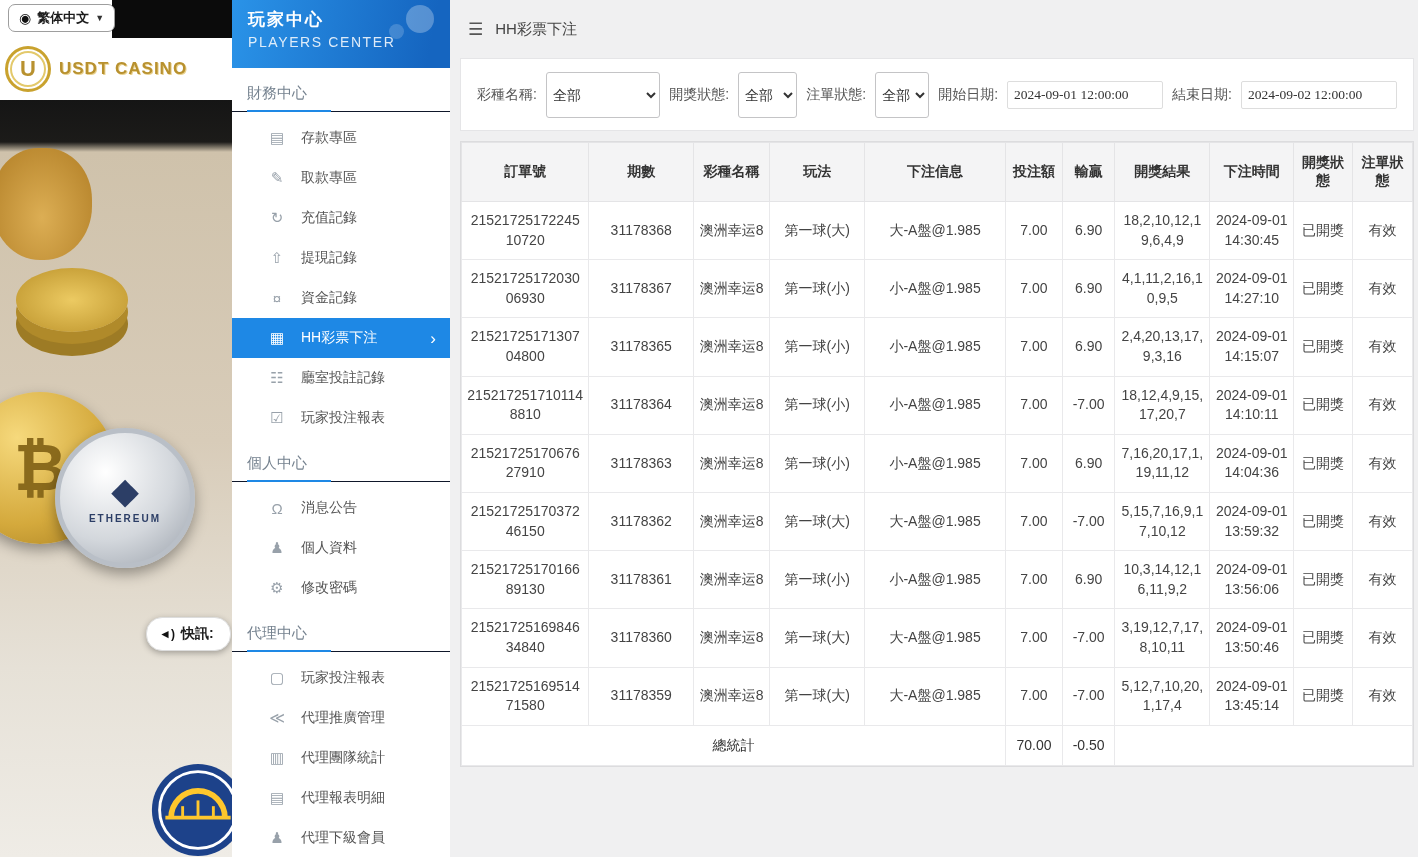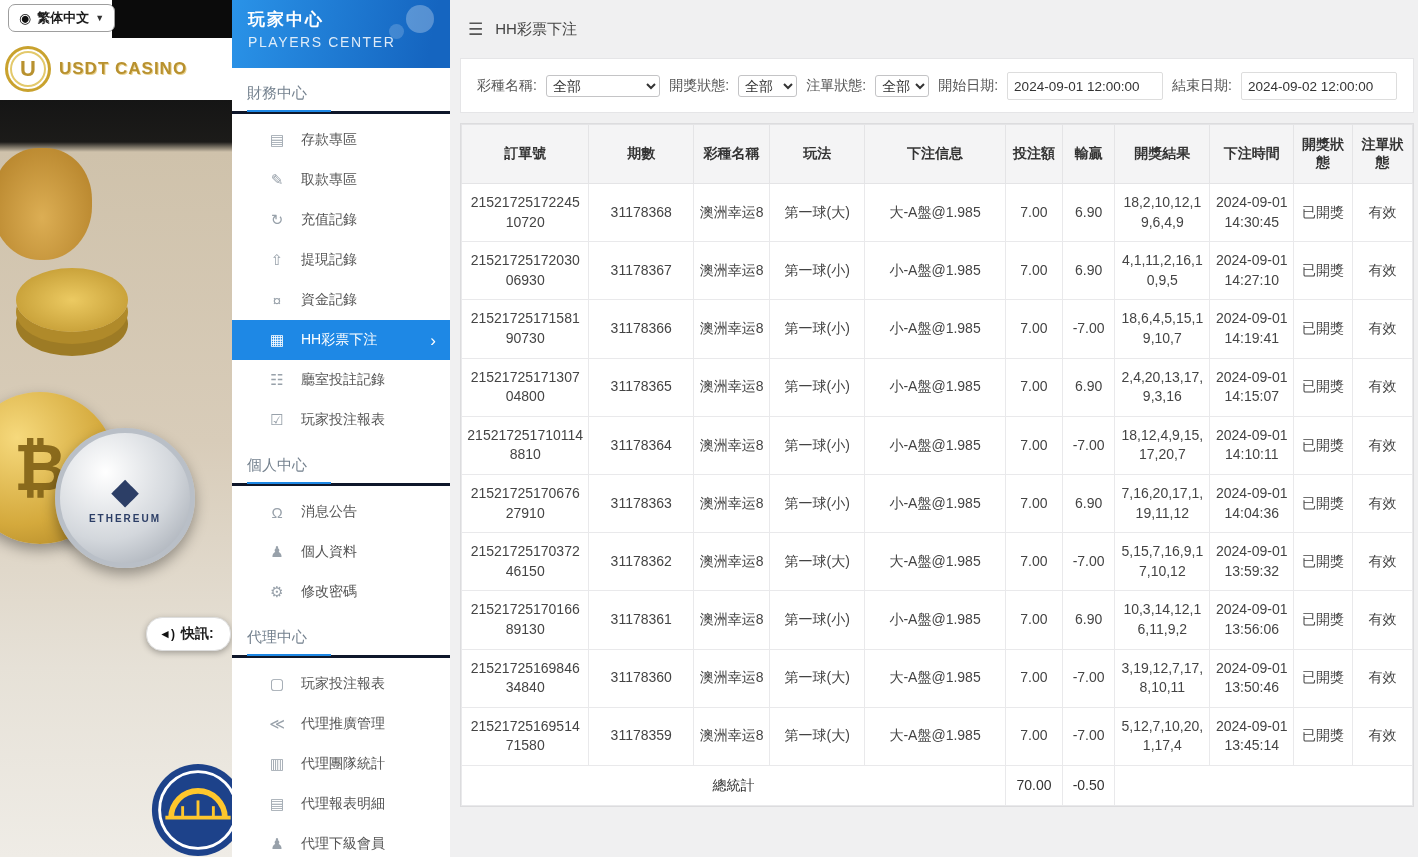--- a/index.html
+++ b/index.html
@@ -42,45 +42,45 @@
   .team-logo{position:absolute;left:150px;top:762px;width:96px;height:96px;z-index:4;cursor:pointer;}
 
   
   .sidebar{flex:0 0 218px;width:218px;background:#fff;overflow:hidden;position:relative;z-index:5;}
   .sb-header{height:44px;background:linear-gradient(100deg,#2a93e8 0%,#1565c0 90%);color:#fff;
     padding:8px 0 16px 16px;position:relative;overflow:hidden;}
   .sb-header::before{content:"";position:absolute;right:16px;top:5px;width:28px;height:28px;border-radius:50%;background:rgba(255,255,255,.28);}
   .sb-header::after{content:"";position:absolute;right:46px;top:24px;width:15px;height:15px;border-radius:50%;background:rgba(255,255,255,.18);}
   .sb-title{font-size:17px;font-weight:700;letter-spacing:2px;}
   .sb-sub{font-size:14px;letter-spacing:1.6px;opacity:.85;margin-top:3px;text-transform:uppercase;}
-  .section-head{margin:0 0 6px;padding:16px 0 0 15px;border-bottom:3px solid #0f172a;}
+  .section-head{margin:0 0 6px;padding:16px 0 0 15px;border-bottom:1px solid #0f172a;}
   .section-head span{display:inline-block;font-size:15px;color:#75828f;padding:0 24px 7px 0;
     border-bottom:2px solid #1e88e5;margin-bottom:-1px;}
   .menu-item{height:40px;display:flex;align-items:center;gap:15px;padding-left:36px;
     font-size:14px;color:#555;cursor:pointer;position:relative;}
   .mi-icon{width:18px;text-align:center;color:#98a1aa;font-size:15px;flex:0 0 18px;}
   .menu-item.active{background:#1e88e5;color:#fff;}
   .menu-item.active .mi-icon{color:#fff;}
   .mi-chevron{position:absolute;right:14px;font-size:17px;color:#fff;line-height:1;}
 
   
   .main{flex:1;min-width:0;display:flex;flex-direction:column;background:#f0f0f1;}
   .topbar{height:58px;display:flex;align-items:center;gap:12px;padding-left:18px;flex:0 0 58px;}
   .burger{font-size:17px;color:#555;cursor:pointer;}
   .page-title{font-size:15px;color:#444;}
   .filter-card{margin:0 4px 10px 10px;background:#fff;border:1px solid #e5e5e7;padding:13px 16px 12px;}
   .filter-row{display:flex;align-items:center;gap:9px;font-size:14px;color:#555;white-space:nowrap;}
   .filter-row label{flex:0 0 auto;}
-  .filter-row select{height:22px;border:1px solid #c4c4c6;border-radius:3px;background:#fff;
+  .filter-row select{height:46px;border:1px solid #c4c4c6;border-radius:3px;background:#fff;
     font-size:14px;color:#333;padding:0 2px;font-family:inherit;}
   .sel-lottery{width:124px;}
   .sel-draw{width:64px;}
   .sel-order{width:58px;}
   .date-input{height:26px;border:1px solid #ddd;border-radius:2px;font-size:13.5px;color:#333;
-    padding:0 6px;width:142px;font-family:Liberation Sans, sans-serif;}
+    padding:0 6px;width:142px;font-family:Liberation Serif, serif;}
   .filter-actions{margin-top:10px;}
   .btn-search{background:#1a73d6;color:#fff;border:none;border-radius:4px;font-size:14px;
     padding:6px 14px;cursor:pointer;}
   .table-card{margin:0 4px 0 10px;background:#fff;border:1px solid #dcdcde;}
   table{width:100%;border-collapse:collapse;table-layout:fixed;}
   th{background:#f4f4f5;font-size:14px;font-weight:700;color:#333;padding:11px 3px;
     border:1px solid #e4e4e6;text-align:center;}
   td{font-size:14px;color:#444;text-align:center;padding:9px 5px;border:1px solid #e9e9eb;line-height:1.4;}
   td.break{word-break:break-all;}
   tr.summary td{padding:10px 5px;color:#333;}
@@ -288,33 +288,20 @@
               <td>第一球(小)</td>
               <td>小-A盤@1.985</td>
               <td>7.00</td>
               <td>6.90</td>
               <td class="break">4,1,11,2,16,10,9,5</td>
               <td>2024-09-01 14:27:10</td>
               <td>已開獎</td>
               <td>有效</td>
             </tr>
             <tr>
-              <td class="break">2152172517158190730</td>
-              <td>31178366</td>
-              <td>澳洲幸运8</td>
-              <td>第一球(小)</td>
-              <td>小-A盤@1.985</td>
-              <td>7.00</td>
-              <td>-7.00</td>
-              <td class="break">18,6,4,5,15,19,10,7</td>
-              <td>2024-09-01 14:19:41</td>
-              <td>已開獎</td>
-              <td>有效</td>
-            </tr>
-            <tr>
               <td class="break">2152172517130704800</td>
               <td>31178365</td>
               <td>澳洲幸运8</td>
               <td>第一球(小)</td>
               <td>小-A盤@1.985</td>
               <td>7.00</td>
               <td>6.90</td>
               <td class="break">2,4,20,13,17,9,3,16</td>
               <td>2024-09-01 14:15:07</td>
               <td>已開獎</td>

